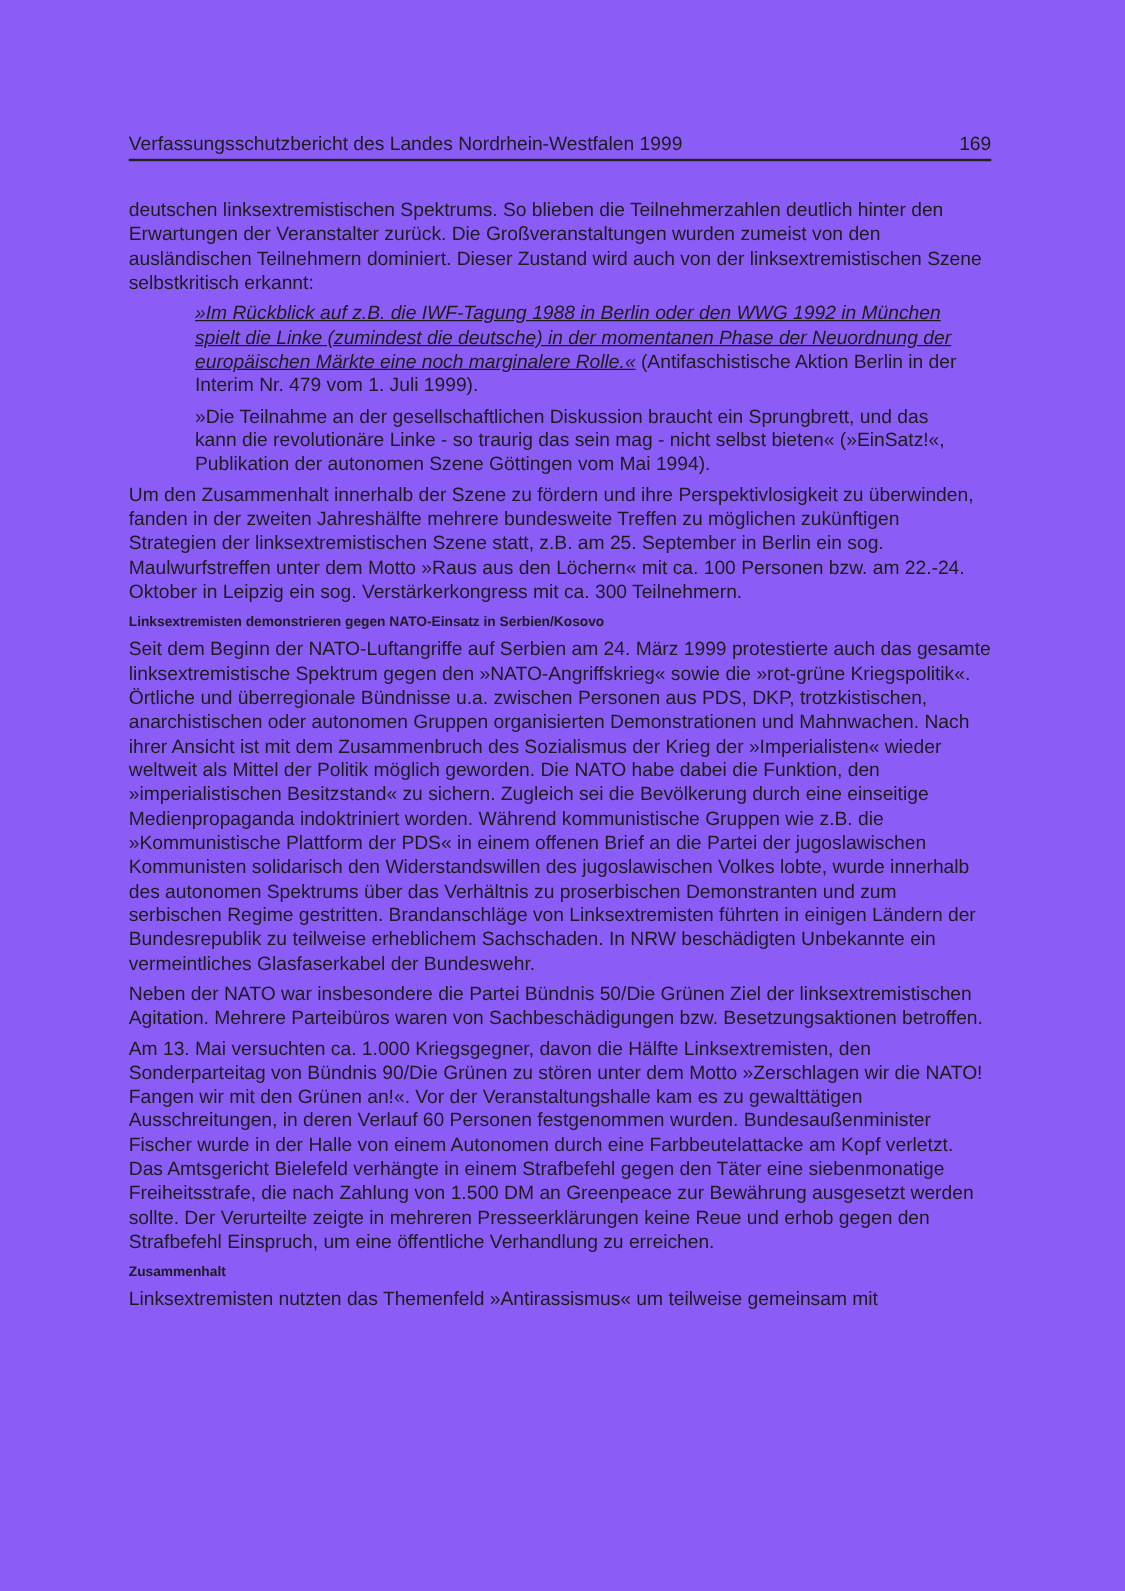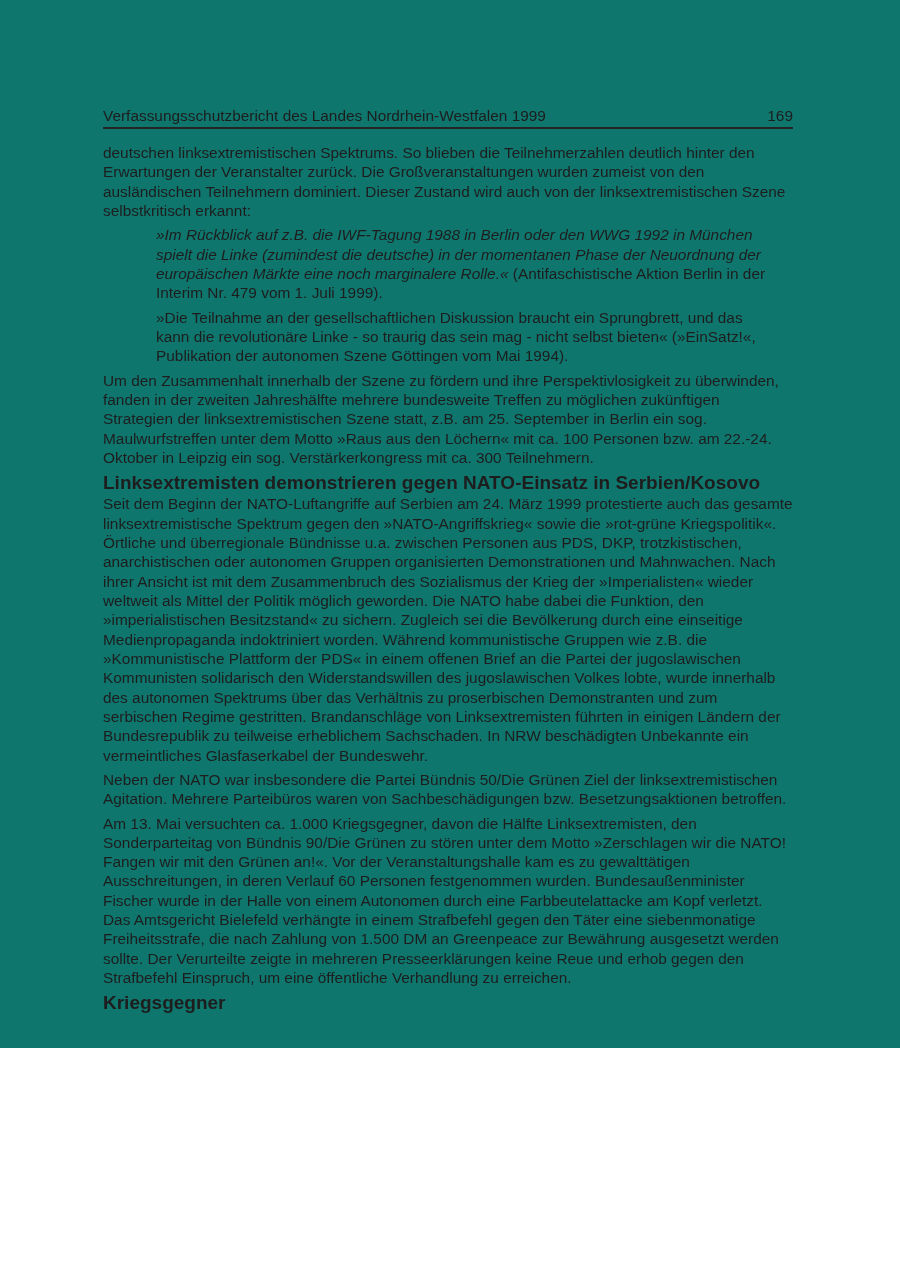--- a/index.html
+++ b/index.html
@@ -3,59 +3,60 @@
 <meta charset="utf-8">
 <style>
   html, body {
     margin: 0;
     padding: 0;
     background: #ffffff;
   }
   .page {
     position: relative;
     width: 900px;
-    height: 1048px;
-    background: #0f766e;
+    height: 1273px;
+    background: #8b5cf6;
     overflow: hidden;
     font-family: "Liberation Sans", "DejaVu Sans", sans-serif;
     color: #1d1d1d;
   }
   .content {
     position: absolute;
     left: 103px;
     top: 106px;
     width: 690px;
   }
   .header {
     display: flex;
     justify-content: space-between;
     align-items: flex-end;
     font-size: 15.4px;
     line-height: 19px;
     border-bottom: 2px solid #242424;
     padding-bottom: 2px;
   }
   .doc-body {
-    margin-top: 14px;
+    margin-top: 30px;
     font-size: 15.4px;
     line-height: 19.33px;
   }
   .para {
     margin: 0 0 5px 0;
     text-align: left;
   }
   .quote {
     margin: 0 20px 5px 53px;
     text-align: left;
   }
   .quote .it {
     font-style: italic;
+    text-decoration: underline;
   }
   .heading {
-    font-size: 19px;
+    font-size: 11px;
     line-height: 21px;
     font-weight: bold;
     margin: 0 0 1px 0;
   }
 </style>
 </head>
 <body>
 
 <div class="page">
   <div class="content">
@@ -65,16 +66,17 @@
     </div>
     <main class="doc-body">
         <p class="para">deutschen linksextremistischen Spektrums. So blieben die Teilnehmerzahlen deutlich hinter den Erwartungen der Veranstalter zurück. Die Großveranstaltungen wurden zumeist von den ausländischen Teilnehmern dominiert. Dieser Zustand wird auch von der linksextremistischen Szene selbstkritisch erkannt:</p>
         <p class="quote"><span class="it">»Im Rückblick auf z.B. die IWF-Tagung 1988 in Berlin oder den WWG 1992 in München spielt die Linke (zumindest die deutsche) in der momentanen Phase der Neuordnung der europäischen Märkte eine noch marginalere Rolle.«</span><span> (Antifaschistische Aktion Berlin in der Interim Nr. 479 vom 1. Juli 1999).</span></p>
         <p class="quote"><span>»Die Teilnahme an der gesellschaftlichen Diskussion braucht ein Sprungbrett, und das kann die revolutionäre Linke - so traurig das sein mag - nicht selbst bieten« (»EinSatz!«, Publikation der autonomen Szene Göttingen vom Mai 1994).</span></p>
         <p class="para">Um den Zusammenhalt innerhalb der Szene zu fördern und ihre Perspektivlosigkeit zu überwinden, fanden in der zweiten Jahreshälfte mehrere bundesweite Treffen zu möglichen zukünftigen Strategien der linksextremistischen Szene statt, z.B. am 25. September in Berlin ein sog. Maulwurfstreffen unter dem Motto »Raus aus den Löchern« mit ca. 100 Personen bzw. am 22.-24. Oktober in Leipzig ein sog. Verstärkerkongress mit ca. 300 Teilnehmern.</p>
         <h2 class="heading">Linksextremisten demonstrieren gegen NATO-Einsatz in Serbien/Kosovo</h2>
         <p class="para">Seit dem Beginn der NATO-Luftangriffe auf Serbien am 24. März 1999 protestierte auch das gesamte linksextremistische Spektrum gegen den »NATO-Angriffskrieg« sowie die »rot-grüne Kriegspolitik«. Örtliche und überregionale Bündnisse u.a. zwischen Personen aus PDS, DKP, trotzkistischen, anarchistischen oder autonomen Gruppen organisierten Demonstrationen und Mahnwachen. Nach ihrer Ansicht ist mit dem Zusammenbruch des Sozialismus der Krieg der »Imperialisten« wieder weltweit als Mittel der Politik möglich geworden. Die NATO habe dabei die Funktion, den »imperialistischen Besitzstand« zu sichern. Zugleich sei die Bevölkerung durch eine einseitige Medienpropaganda indoktriniert worden. Während kommunistische Gruppen wie z.B. die »Kommunistische Plattform der PDS« in einem offenen Brief an die Partei der jugoslawischen Kommunisten solidarisch den Widerstandswillen des jugoslawischen Volkes lobte, wurde innerhalb des autonomen Spektrums über das Verhältnis zu proserbischen Demonstranten und zum serbischen Regime gestritten. Brandanschläge von Linksextremisten führten in einigen Ländern der Bundesrepublik zu teilweise erheblichem Sachschaden. In NRW beschädigten Unbekannte ein vermeintliches Glasfaserkabel der Bundeswehr.</p>
         <p class="para">Neben der NATO war insbesondere die Partei Bündnis 50/Die Grünen Ziel der linksextremistischen Agitation. Mehrere Parteibüros waren von Sachbeschädigungen bzw. Besetzungsaktionen betroffen.</p>
         <p class="para">Am 13. Mai versuchten ca. 1.000 Kriegsgegner, davon die Hälfte Linksextremisten, den Sonderparteitag von Bündnis 90/Die Grünen zu stören unter dem Motto »Zerschlagen wir die NATO! Fangen wir mit den Grünen an!«. Vor der Veranstaltungshalle kam es zu gewalttätigen Ausschreitungen, in deren Verlauf 60 Personen festgenommen wurden. Bundesaußenminister Fischer wurde in der Halle von einem Autonomen durch eine Farbbeutelattacke am Kopf verletzt. Das Amtsgericht Bielefeld verhängte in einem Strafbefehl gegen den Täter eine siebenmonatige Freiheitsstrafe, die nach Zahlung von 1.500 DM an Greenpeace zur Bewährung ausgesetzt werden sollte. Der Verurteilte zeigte in mehreren Presseerklärungen keine Reue und erhob gegen den Strafbefehl Einspruch, um eine öffentliche Verhandlung zu erreichen.</p>
-        <h2 class="heading">Kriegsgegner</h2>
+        <h2 class="heading">Zusammenhalt</h2>
+        <p class="para">Linksextremisten nutzten das Themenfeld »Antirassismus« um teilweise gemeinsam mit</p>
       </main>
   </div>
 </div>
 
 </body></html>

